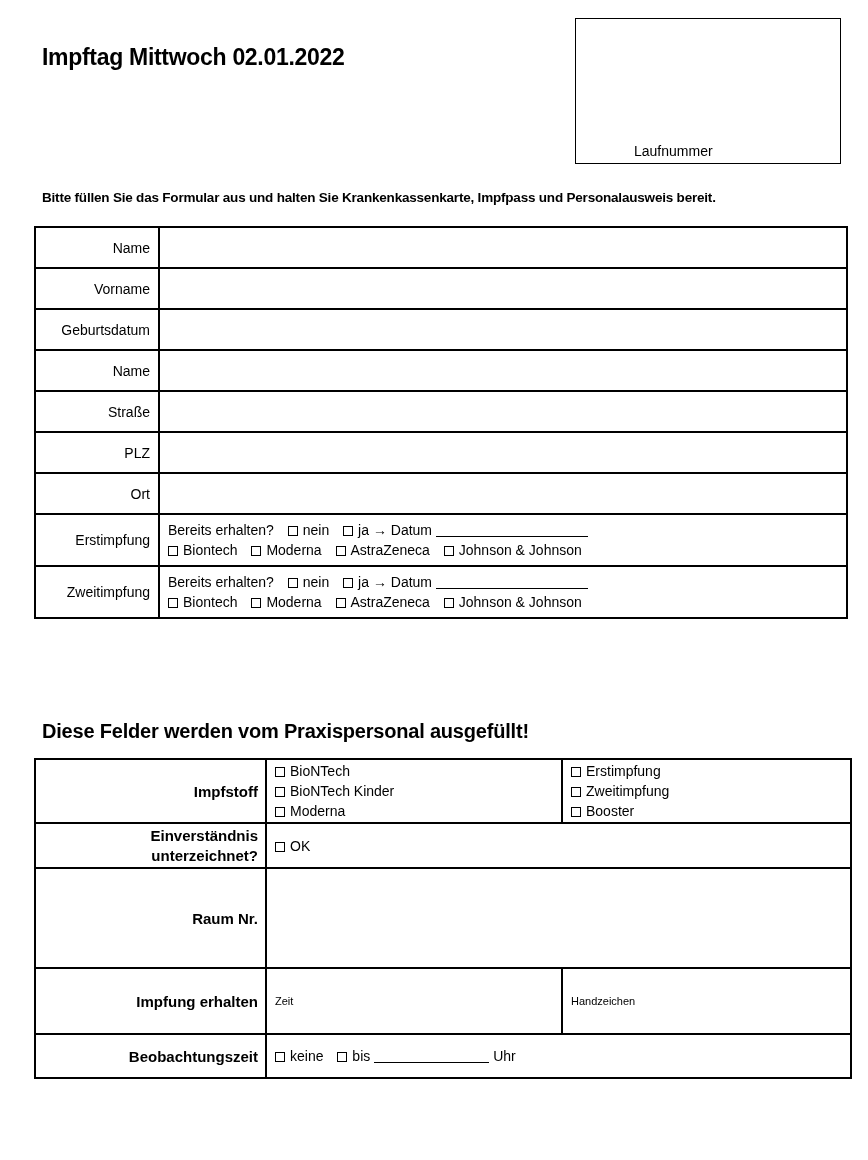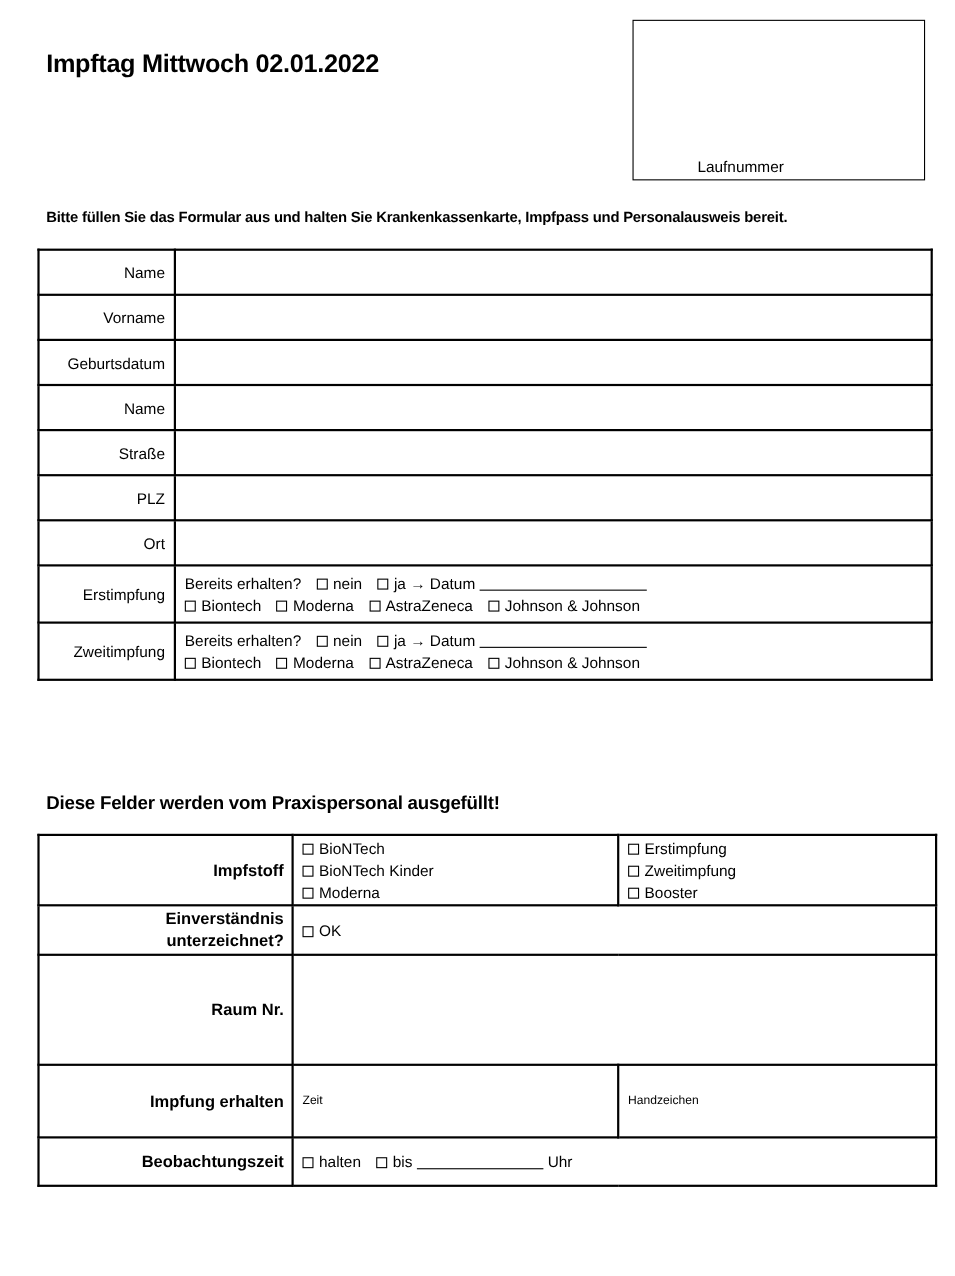--- a/index.html
+++ b/index.html
@@ -12,21 +12,21 @@
   td { border: 2px solid #000; padding: 0; font-size: 14px; }
   .t1 { left: 34px; top: 226px; width: 814px; }
   .t1 td.lbl { width: 114px; text-align: right; padding-right: 8px; vertical-align: middle; }
   .t1 tr.simple td { height: 39px; }
   .t1 tr.vac td { height: 50px; }
   .t1 td.val { padding-left: 8px; line-height: 20px; vertical-align: middle; }
   .cb { display: inline-block; width: 10px; height: 10px; border: 1.3px solid #000; margin-right: 5px; vertical-align: -1px; box-sizing: border-box; }
   .opt { margin-right: 10px; white-space: nowrap; }
   .blank { display: inline-block; width: 152px; border-bottom: 1px solid #000; height: 14px; vertical-align: -2px; }
   .blank-short { display: inline-block; width: 115px; border-bottom: 1px solid #000; height: 14px; vertical-align: -2px; margin-right: 4px; }
-  .section2 { position: absolute; left: 42px; top: 720px; font-size: 17px; font-weight: bold; letter-spacing: -0.2px; }
+  .section2 { position: absolute; left: 42px; top: 720px; font-size: 20px; font-weight: bold; letter-spacing: -0.2px; }
   .t2 { left: 34px; top: 758px; width: 818px; }
   .t2 td.lbl { width: 222px; text-align: right; padding-right: 7px; font-weight: bold; font-size: 15px; vertical-align: middle; line-height: 21px; margin-top: 21px; }
   .t2 td.val { padding-left: 8px; font-size: 14px; vertical-align: middle; line-height: 20px; }
   .t2 td.small { font-size: 11px; }
   .list-item { display: block; line-height: 20px; }
 </style>
 </head>
 <body>
 
 <div class="title">Impftag Mittwoch 02.01.2022</div>
@@ -135,18 +135,18 @@
     <td class="val" colspan="2"></td>
   </tr>
   <tr style="height:66px">
     <td class="lbl">Impfung erhalten</td>
     <td class="val small">Zeit</td>
     <td class="val small">Handzeichen</td>
   </tr>
   <tr style="height:44px">
     <td class="lbl">Beobachtungszeit</td>
     <td class="val" colspan="2">
-      <span class="opt"><span class="cb"></span><span>halten</span></span>
+      <span class="opt"><span class="cb"></span><span>keine</span></span>
       <span><span class="cb"></span><span>bis</span> <span class="blank-short"></span><span>Uhr</span></span>
     </td>
   </tr>
 </tbody>
   </table>
 
 </body></html>

